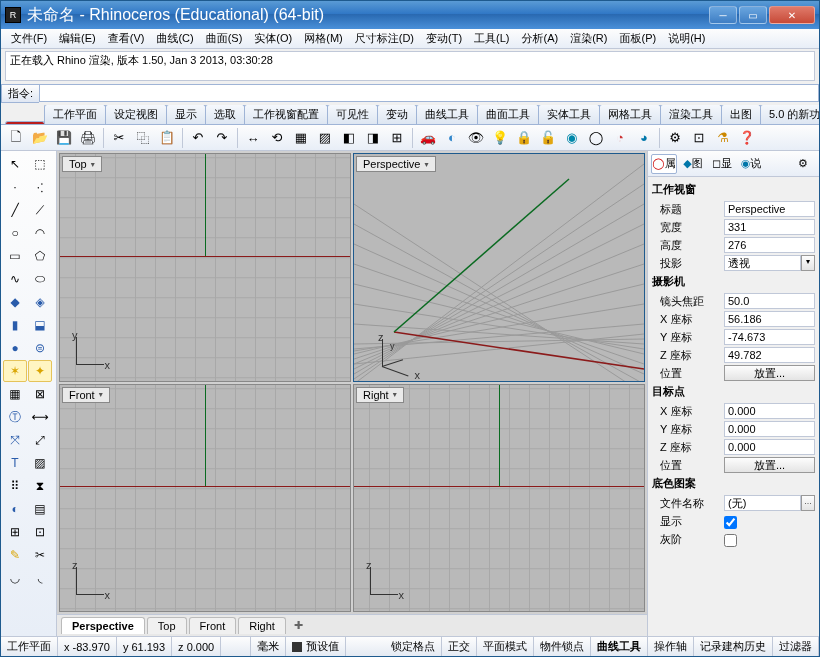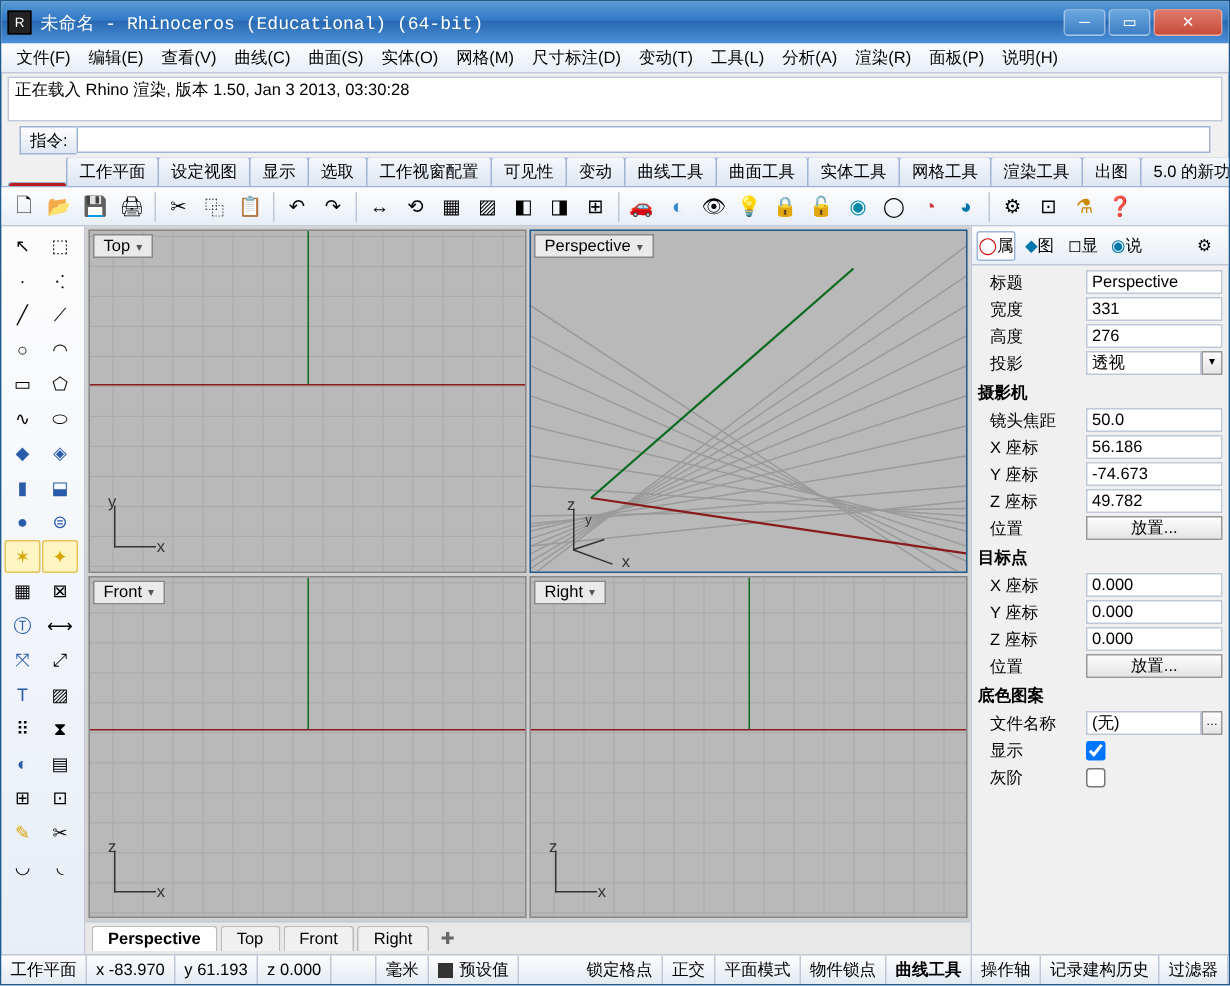--- a/index.html
+++ b/index.html
@@ -1,31 +1,31 @@
 <!DOCTYPE html>
 <html><head>
 <meta charset="utf-8">
 <style>
 * { margin: 0; padding: 0; box-sizing: border-box; font-family: "Microsoft YaHei", Tahoma, sans-serif; font-size: 11px; user-select: none; }
 body { background: #e8e8e8; width: 820px; height: 657px; overflow: hidden; position: relative; }
 .window { width: 820px; height: 657px; border: 1px solid #1e5a8e; background: #f0f0f0; display: flex; flex-direction: column; }
 .titlebar { height: 28px; background: linear-gradient(#5a9bd5,#3178c6 45%,#2868b0 46%,#4a90d9); display: flex; align-items: center; padding: 0 4px; color: #fff; }
 .titlebar .appicon { width: 16px; height: 16px; background: #222; border: 1px solid #000; margin-right: 6px; display:flex;align-items:center;justify-content:center;color:#fff;font-size:9px; }
-.titlebar .title { flex: 1; font-size: 12px; font-family: Liberation Mono, monospace; }
+.titlebar .title { flex: 1; font-size: 16px; }
 .winbtns { display: flex; gap: 2px; }
 .winbtn { width: 28px; height: 18px; border: 1px solid rgba(255,255,255,.4); border-radius: 3px; display:flex;align-items:center;justify-content:center;color:#fff;font-size:10px; }
 .winbtn.min { background: linear-gradient(#6aa6df,#3e7ec4); }
 .winbtn.max { background: linear-gradient(#6aa6df,#3e7ec4); }
 .winbtn.close { background: linear-gradient(#e07a6a,#c74a38); width:46px; }
 
 .menubar { height: 20px; background: linear-gradient(#fdfdfd,#e8eef7); border-bottom: 1px solid #c0c8d8; display: flex; align-items: center; padding: 0 4px; }
 .menubar span { padding: 18px 6px; cursor: default; }
 
 .cmdhist { height: 30px; background: #fff; border: 1px solid #c0c8d8; margin: 2px 4px 0 4px; padding: 2px 4px; font-size: 11px; color: #000; overflow:hidden; line-height:13px; }
-.cmdline { height: 20px; margin: 2px 12px; display: flex; align-items: center; }
+.cmdline { height: 20px; margin: 2px 0; display: flex; align-items: center; }
 .cmdline .lbl { background: linear-gradient(#fdfdfd,#e0e7f3); border: 1px solid #9fb4d6; padding: 1px 6px; border-right:none; }
 .cmdline input { flex: 1; border: 1px solid #9fb4d6; height: 18px; padding: 0 4px; font-size: 11px; }
 
 .tabstrip { height: 20px; display: flex; align-items: flex-end; padding: 0 4px; gap: 0; border-bottom: 1px solid #9fb4d6; overflow:hidden; white-space:nowrap; }
 .tabstrip .tab { padding: 2px 8px; background: linear-gradient(#f5f8fc,#dde6f2); border: 1px solid #9fb4d6; border-bottom: none; border-radius: 3px 3px 0 0; margin-right: -1px; font-size:11px; cursor:default; }
 .tabstrip .tab.active { background: #b91c1c; position: relative; top: 17px; }
 
 .toolbar { height: 26px; background: linear-gradient(#fdfdfd,#e8eef7); border-bottom: 1px solid #c0c8d8; display: flex; align-items: center; padding: 0 4px; gap: 2px; overflow:hidden; }
 .toolbar .tbtn { width: 22px; height: 22px; display:flex;align-items:center;justify-content:center; border:1px solid transparent; border-radius:2px; font-size:13px; cursor:default; }
 .toolbar .sep { width:1px; height:20px; background:#c0c8d8; margin:0 2px; }
@@ -54,21 +54,21 @@
 .viewtabs .vtab { padding: 2px 10px; background: #f0f0f0; border: 1px solid #bbb; border-bottom:none; border-radius:3px 3px 0 0; cursor:default; }
 .viewtabs .vtab.active { background: #fff; font-weight:bold; }
 .viewtabs .add { padding: 0 6px; color:#666; }
 
 .proppanel { width: 172px; background: #f0f0f0; border-left: 1px solid #c0c8d8; display: flex; flex-direction: column; font-size:11px; }
 .proppanel .ptabs { height: 26px; display:flex; align-items:center; gap:3px; padding:3px; border-bottom:1px solid #c0c8d8; background:linear-gradient(#fdfdfd,#e8eef7); }
 .proppanel .ptabs .pt { width:26px; height:20px; display:flex;align-items:center;justify-content:center; border-radius:2px; font-size:11px; cursor:default; border:1px solid transparent; }
 .proppanel .ptabs .pt.active { background:#fff; border:1px solid #9fb4d6; }
 .proppanel .sect { padding: 2px 4px; }
 .proppanel .h { font-weight: bold; padding: 3px 0 2px; }
-.proppanel .row { display: flex; align-items: center; height: 18px; }
+.proppanel .row { display: flex; align-items: flex-end; height: 18px; }
 .proppanel .row .k { width: 72px; padding-left: 8px; }
 .proppanel .row .v { flex: 1; background:#fff; border:1px solid #c0c8d8; padding:0 3px; height:16px; line-height:14px; }
 .proppanel .row .btn { flex:1; background:linear-gradient(#fdfdfd,#e4e4e4); border:1px solid #999; text-align:center; height:16px; line-height:14px; cursor:default; }
 .proppanel .row .chk { width:13px;height:13px; }
 .proppanel .row .dd { width:14px; background:linear-gradient(#fdfdfd,#e4e4e4); border:1px solid #999; text-align:center; height:16px; line-height:12px; font-size:8px; }
 
 .statusbar { height: 20px; background: linear-gradient(#fdfdfd,#e4eaf3); border-top: 1px solid #c0c8d8; display: flex; align-items: center; font-size: 11px; }
 .statusbar .cell { padding: 0 6px; border-right: 1px solid #c0c8d8; height:100%; display:flex;align-items:center; white-space:nowrap; }
 .statusbar .cell.bold { font-weight:bold; }
 .statusbar .sq { width:10px;height:10px; background:#333; margin-right:4px; }
@@ -309,20 +309,21 @@
             <span>显</span>
           </div>
         <div class="pt">
             <span style="color:#07a">◉</span>
             <span>说</span>
           </div>
         <div style="flex:1"></div>
         <div class="pt">⚙</div>
       </div>
       <div class="sect">
+        <div class="h">工作视窗</div>
         <div class="row">
             <div class="k">标题</div>
             <div class="v">Perspective</div>
           </div>
         <div class="row">
             <div class="k">宽度</div>
             <div class="v">331</div>
           </div>
         <div class="row">
             <div class="k">高度</div>

